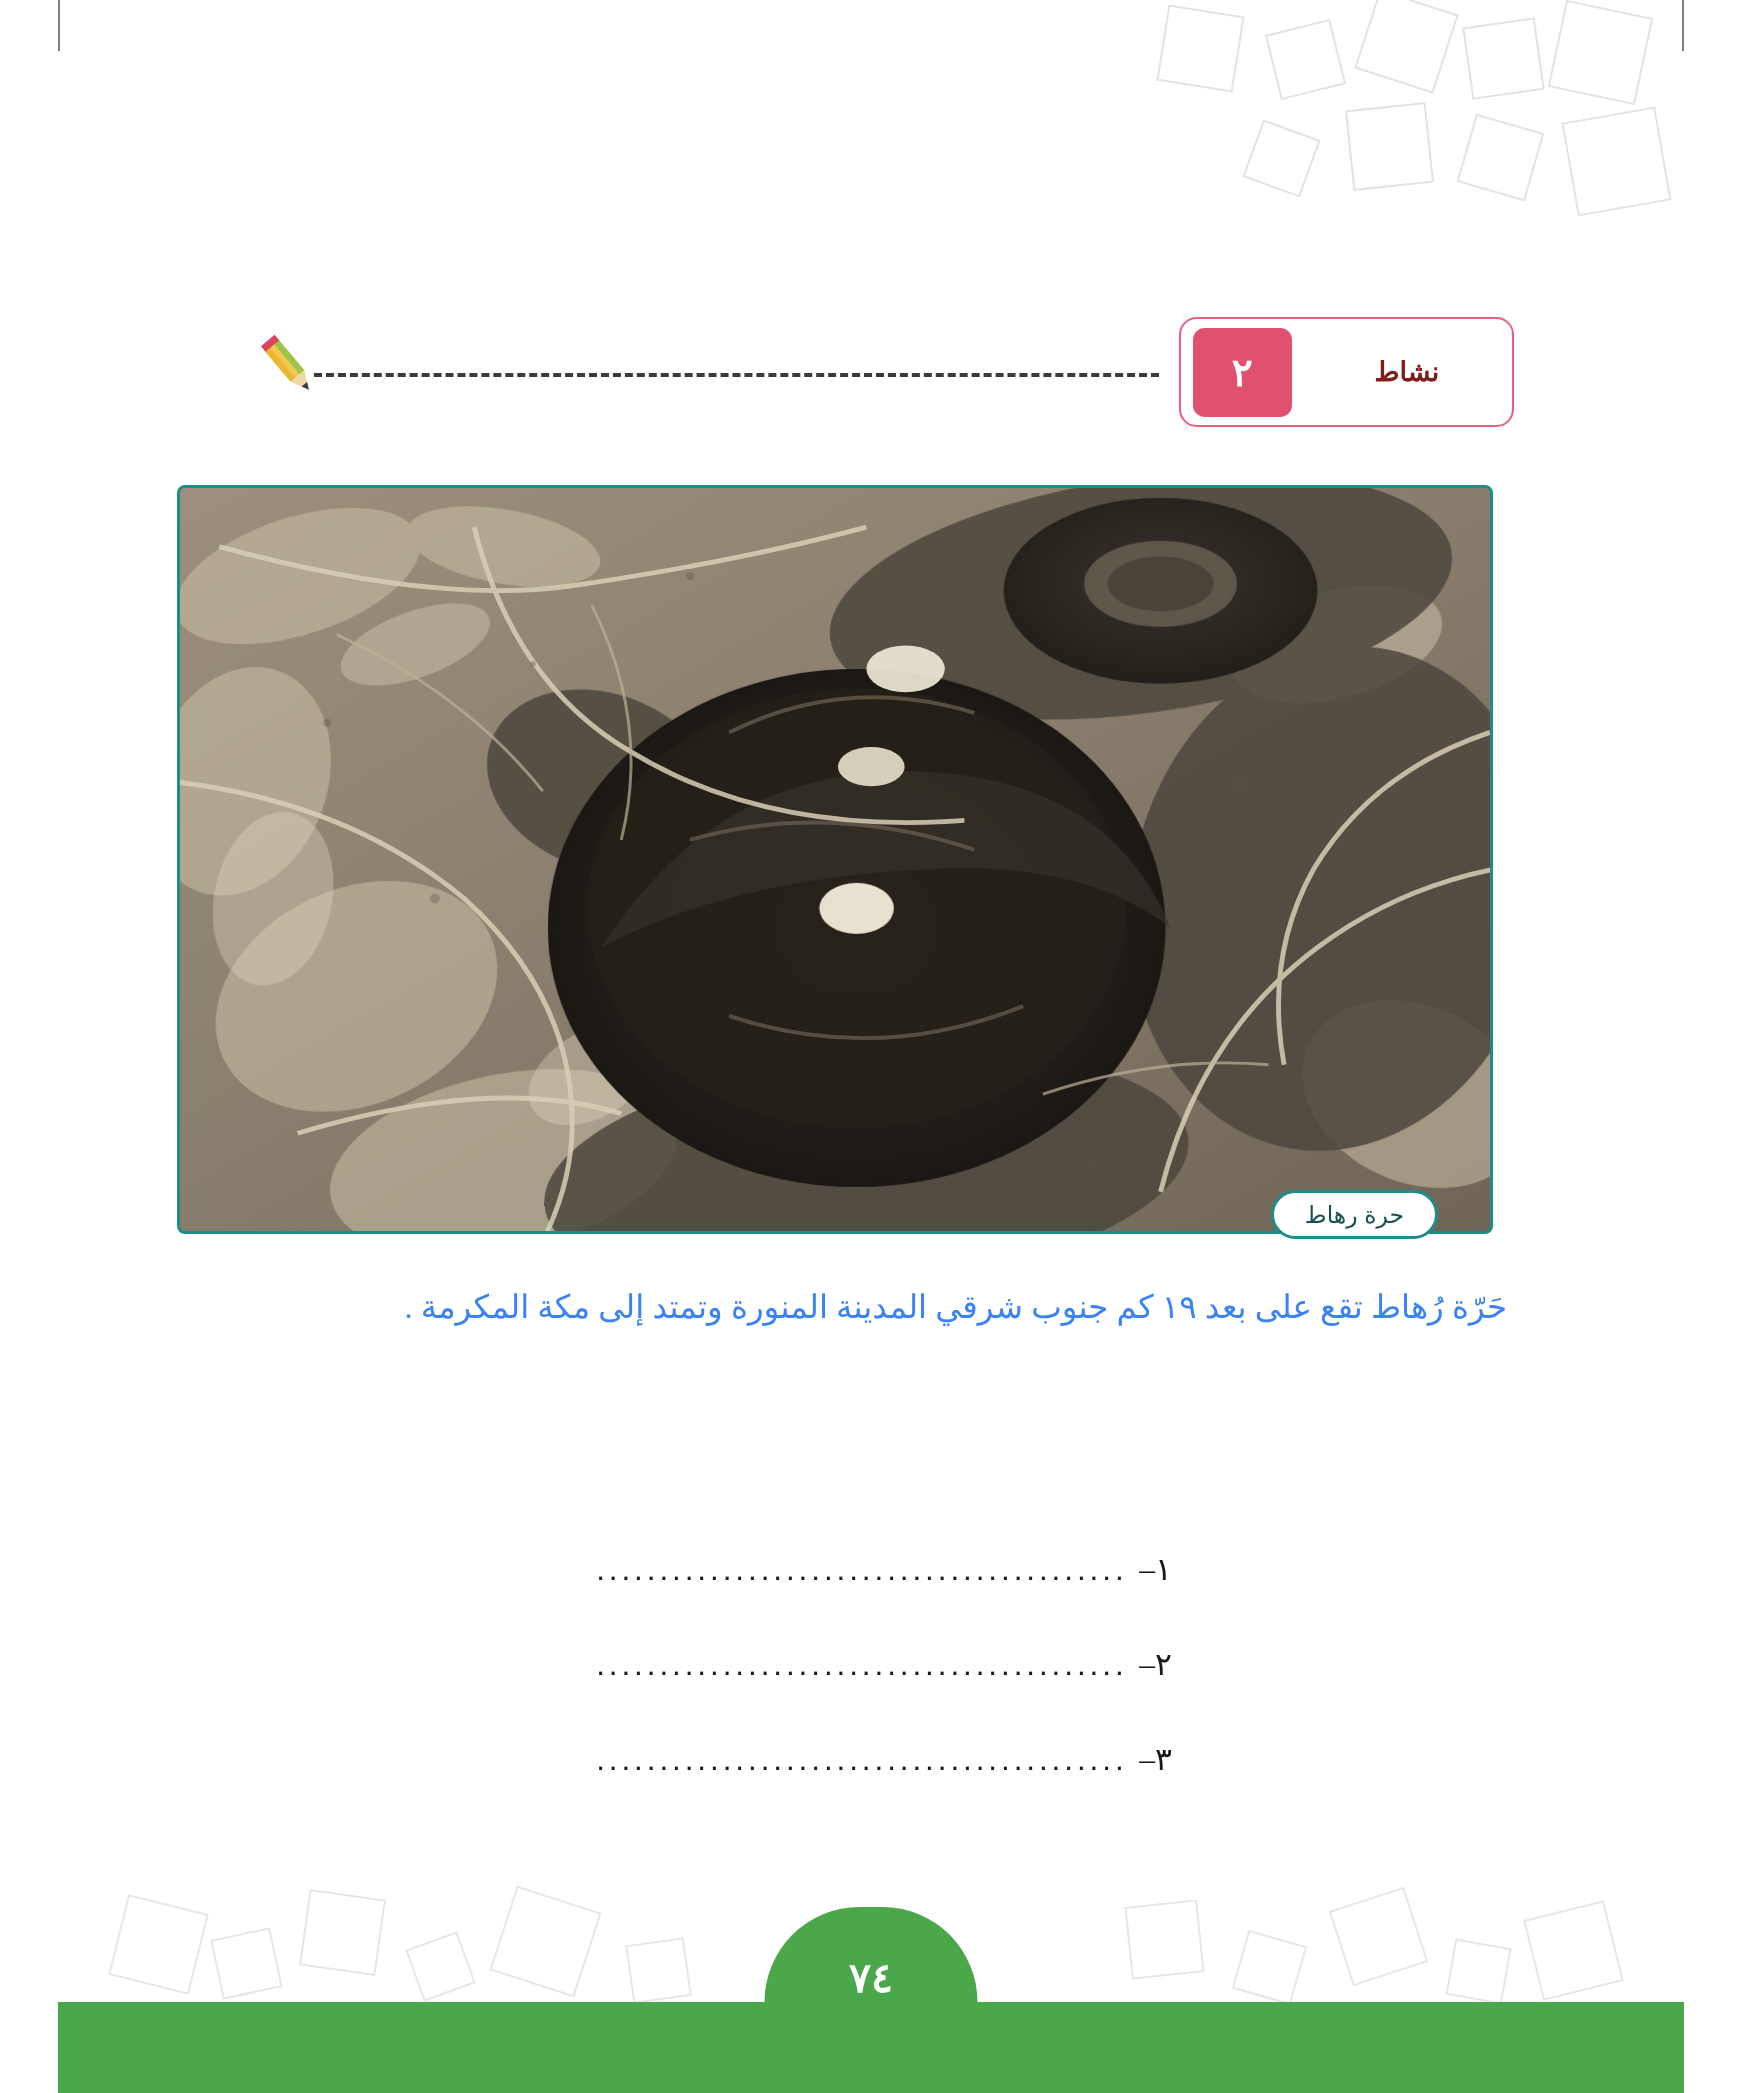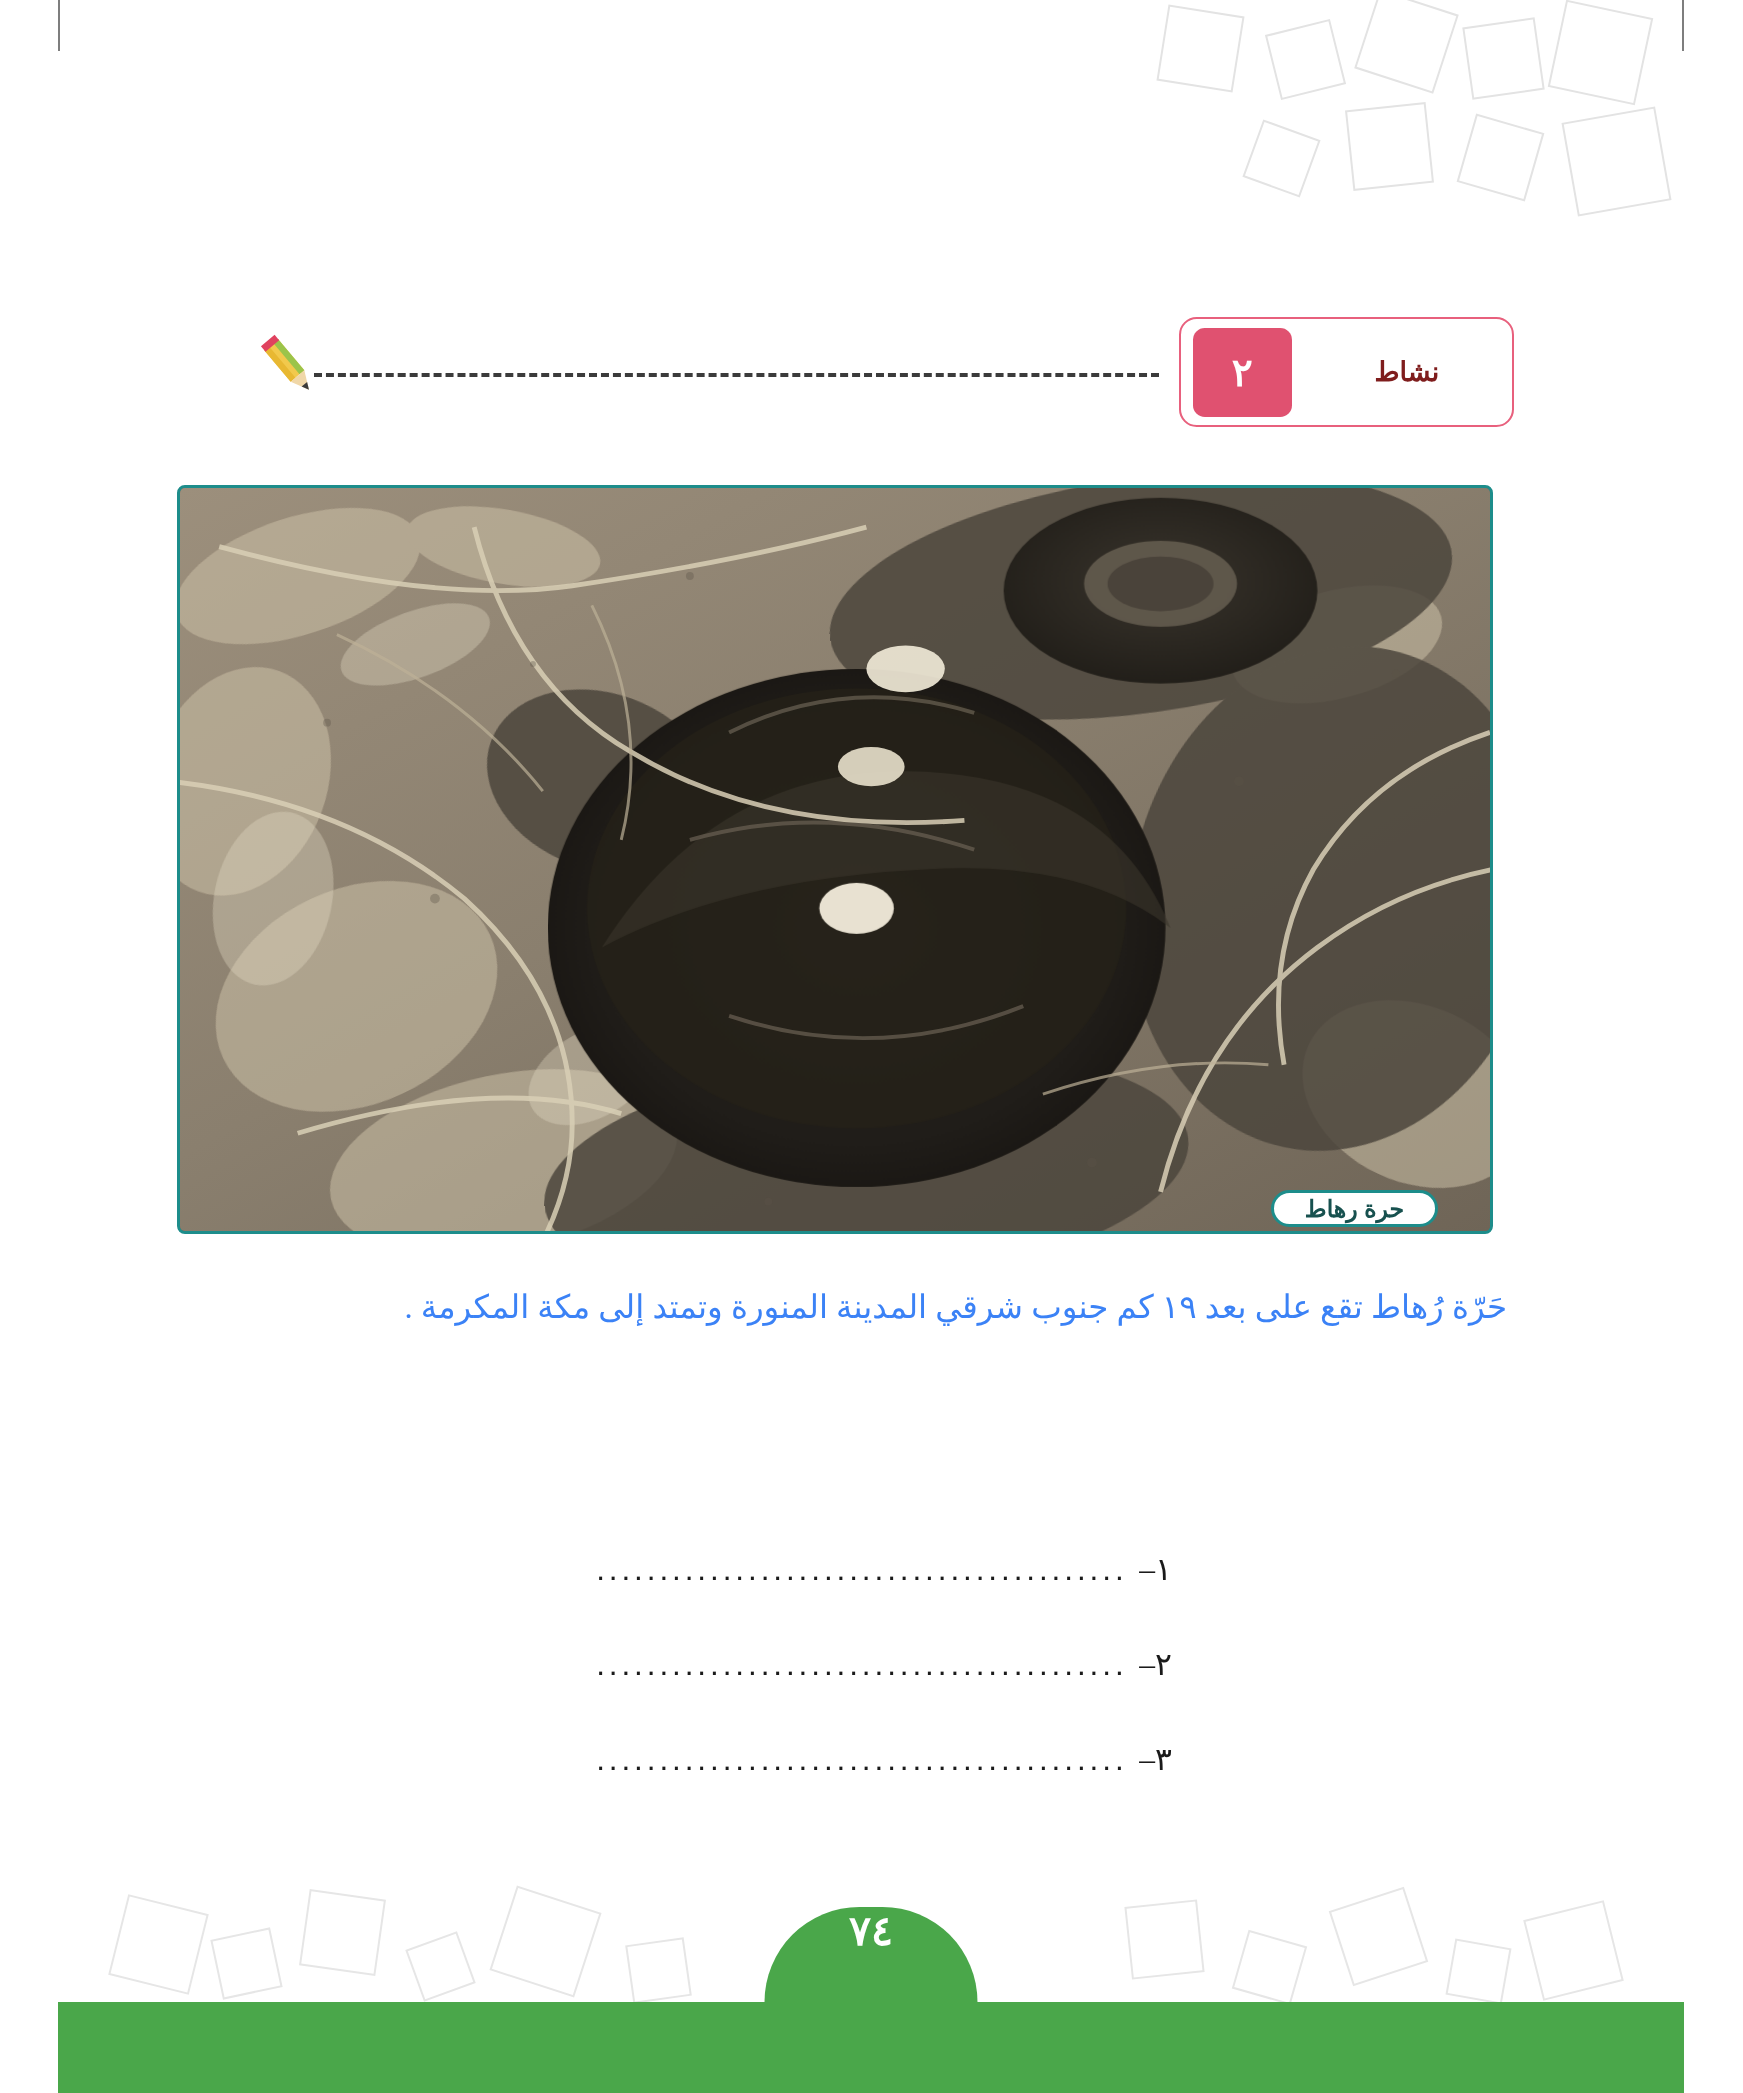--- a/index.html
+++ b/index.html
@@ -107,31 +107,31 @@
     overflow: hidden;
     background: #6b6358;
   }
   .photo-canvas { width: 100%; height: 100%; display: block; }
 
   .photo-caption {
     position: absolute;
     top: 1190px;
     right: 305px;
     min-width: 167px;
-    height: 37px;
+    height: 49px;
     padding: 0 21.7px;
     border: 3px solid #1d8d8b;
     border-radius: 25.6px;
     background: #ffffff;
     display: flex;
     align-items: center;
     justify-content: center;
     color: #17514f;
     font-size: 23.6px;
-    font-weight: bold;
+    font-weight: normal;
     box-sizing: border-box;
   }
 
   
   .intro-text {
     position: absolute;
     top: 1281px;
     right: 236px;
     left: 236px;
     text-align: right;
@@ -198,21 +198,21 @@
   .footer-tab {
     position: absolute;
     left: 50%;
     transform: translateX(-50%);
     bottom: 91px;
     width: 213px;
     height: 95px;
     background: #4aa74a;
     border-radius: 108px 108px 0 0;
     display: flex;
-    align-items: flex-start;
+    align-items: flex-end;
     justify-content: center;
   }
   .footer-page-num {
     color: #ffffff;
     font-size: 41px;
     font-weight: bold;
     letter-spacing: 2px;
   }
   .footer-deco {
     position: absolute;

